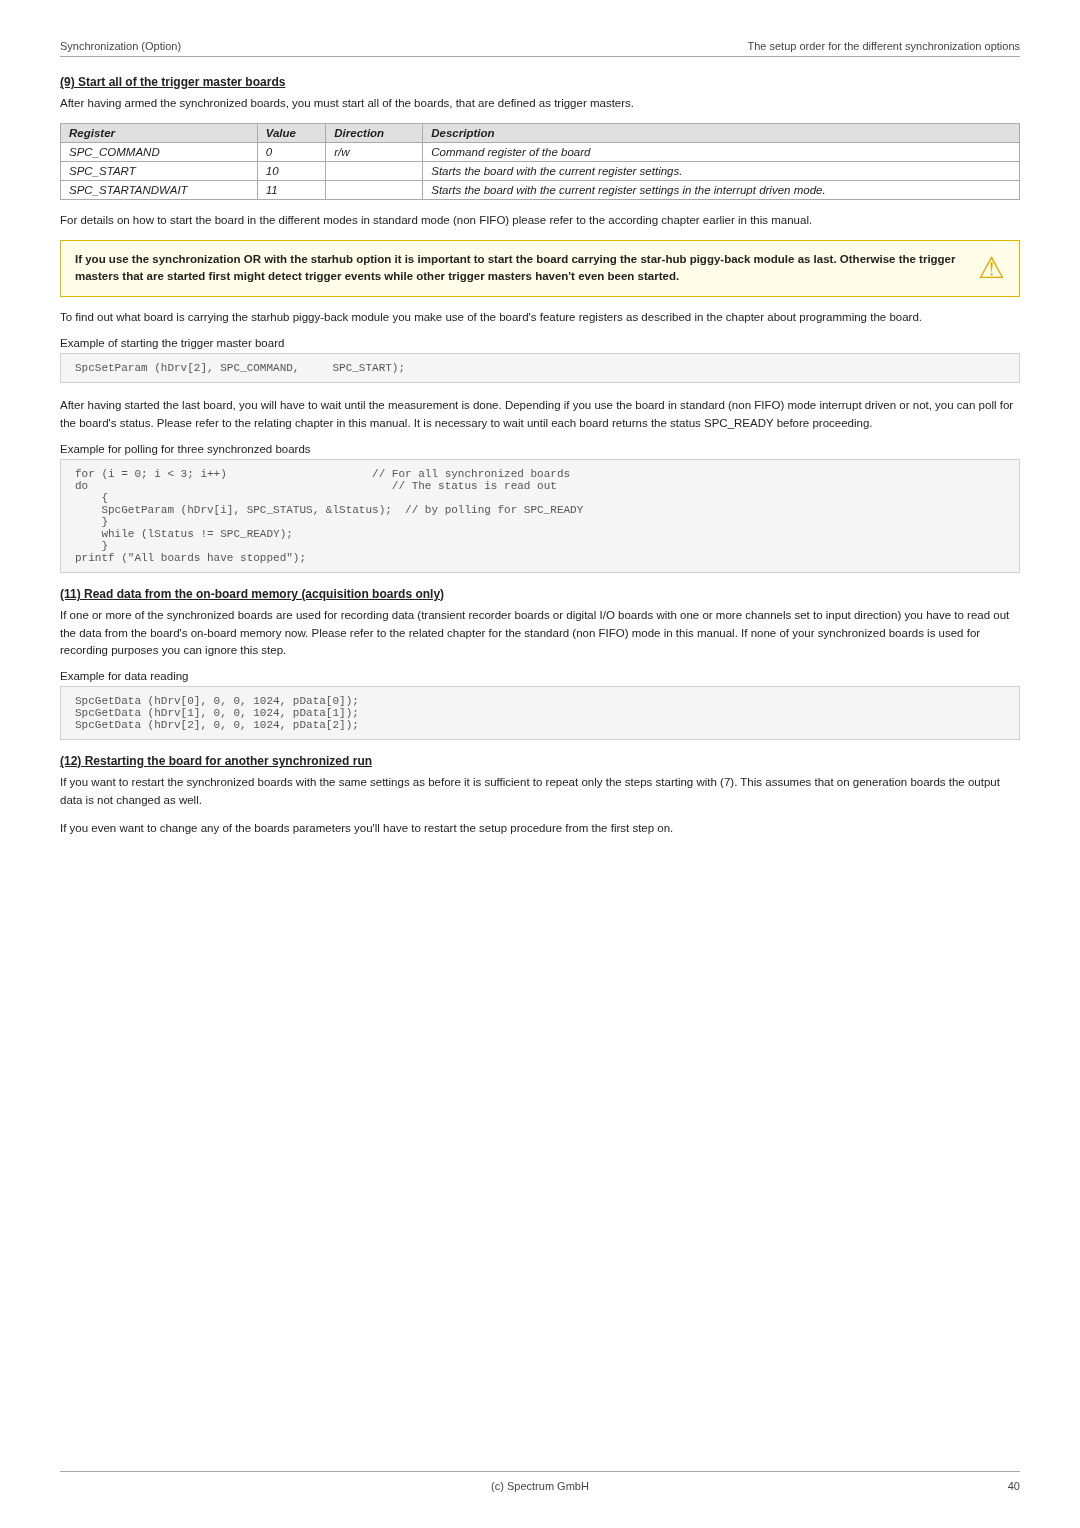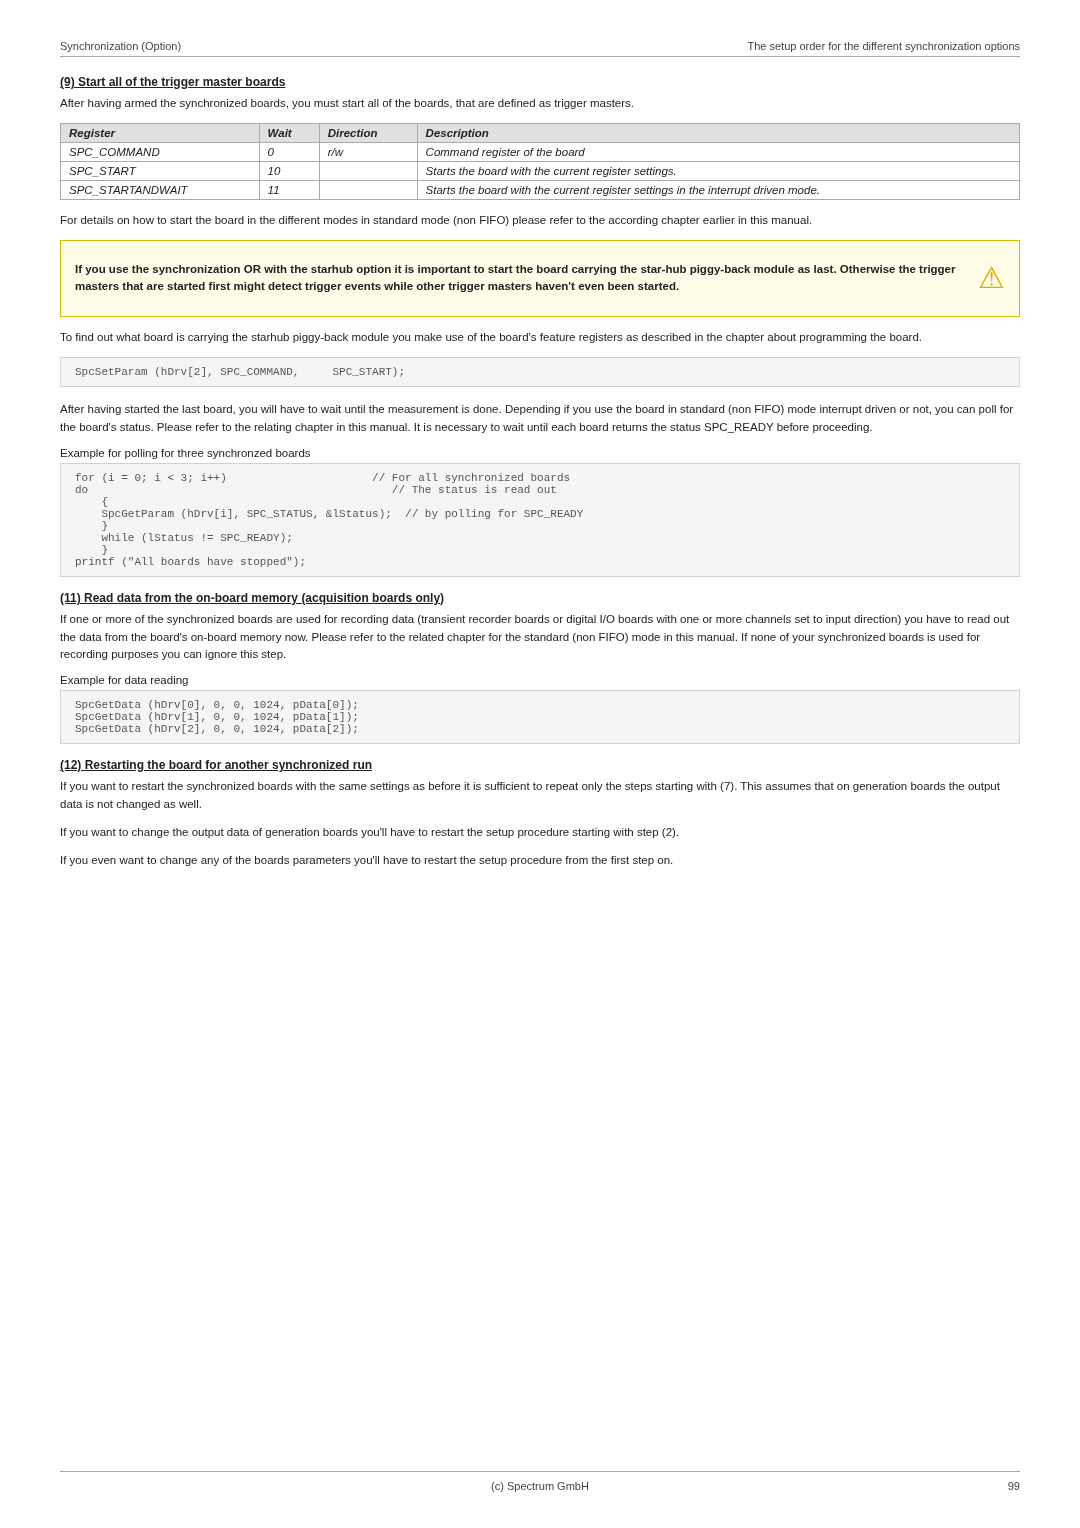--- a/index.html
+++ b/index.html
@@ -67,21 +67,21 @@
       padding: 3px 8px;
     }
     .reg-table tr.indent td:first-child {
     }
     
     .warning-box {
       display: flex;
       align-items: flex-start;
       border: 1px solid #e0b800;
       background: #fffde7;
-      padding: 20px 14px;
+      padding: 10px 14px;
       margin-bottom: 12px;
       gap: 14px;
     }
     .warning-text {
       font-size: 11.5px;
       font-weight: bold;
       line-height: 1.55;
       flex: 1;
     }
     .warning-icon {
@@ -142,21 +142,21 @@
   </div>
 
   <div>
     <div class="section-title">(9) Start all of the trigger master boards</div>
     <p class="body-text">After having armed the synchronized boards, you must start all of the boards, that are defined as trigger masters.</p>
 
     <table class="reg-table">
       <thead>
         <tr>
           <th>Register</th>
-          <th>Wait</th>
+          <th>Value</th>
           <th>Direction</th>
           <th>Description</th>
         </tr>
       </thead>
       <tbody>
         <tr>
           <td>SPC_COMMAND</td>
           <td>0</td>
           <td>r/w</td>
           <td>Command register of the board</td>
@@ -178,20 +178,21 @@
 
     <p class="body-text">For details on how to start the board in the different modes in standard mode (non FIFO) please refer to the according chapter earlier in this manual.</p>
 
     <div class="warning-box">
       <div class="warning-text">If you use the synchronization OR with the starhub option it is important to start the board carrying the star-hub piggy-back module as last. Otherwise the trigger masters that are started first might detect trigger events while other trigger masters haven't even been started.</div>
       <div class="warning-icon">⚠</div>
     </div>
 
     <p class="body-text">To find out what board is carrying the starhub piggy-back module you make use of the board's feature registers as described in the chapter about programming the board.</p>
 
+    <p class="example-label">Example of starting the trigger master board</p>
     <div class="code-block">SpcSetParam (hDrv[2], SPC_COMMAND,     SPC_START);</div>
   </div>
 
   <div>
     <p class="body-text">After having started the last board, you will have to wait until the measurement is done. Depending if you use the board in standard (non FIFO) mode interrupt driven or not, you can poll for the board's status. Please refer to the relating chapter in this manual. It is necessary to wait until each board returns the status SPC_READY before proceeding.</p>
     <p class="example-label">Example for polling for three synchronzed boards</p>
     <div class="code-block">for (i = 0; i &lt; 3; i++)                      // For all synchronized boards
 do                                              // The status is read out
     {
     SpcGetParam (hDrv[i], SPC_STATUS, &amp;lStatus);  // by polling for SPC_READY
@@ -206,21 +207,20 @@
     <p class="body-text">If one or more of the synchronized boards are used for recording data (transient recorder boards or digital I/O boards with one or more channels set to input direction) you have to read out the data from the board's on-board memory now. Please refer to the related chapter for the standard (non FIFO) mode in this manual. If none of your synchronized boards is used for recording purposes you can ignore this step.</p>
     <p class="example-label">Example for data reading</p>
     <div class="code-block">SpcGetData (hDrv[0], 0, 0, 1024, pData[0]);
 SpcGetData (hDrv[1], 0, 0, 1024, pData[1]);
 SpcGetData (hDrv[2], 0, 0, 1024, pData[2]);</div>
   </div>
 
   <div>
     <div class="section-title">(12) Restarting the board for another synchronized run</div>
     <p class="body-text">If you want to restart the synchronized boards with the same settings as before it is sufficient to repeat only the steps starting with (7). This assumes that on generation boards the output data is not changed as well.</p>
-    <p class="body-text">If you want to change the output data of generation boards you'll have to restart the setup procedure starting with step (2).</p>
     <p class="body-text">If you even want to change any of the boards parameters you'll have to restart the setup procedure from the first step on.</p>
   </div>
 
   <div class="footer-line">
     <span class="footer-center">(c) Spectrum GmbH</span>
-    <span class="footer-right">99</span>
+    <span class="footer-right">40</span>
   </div>
 </div>
 
 </body></html>

